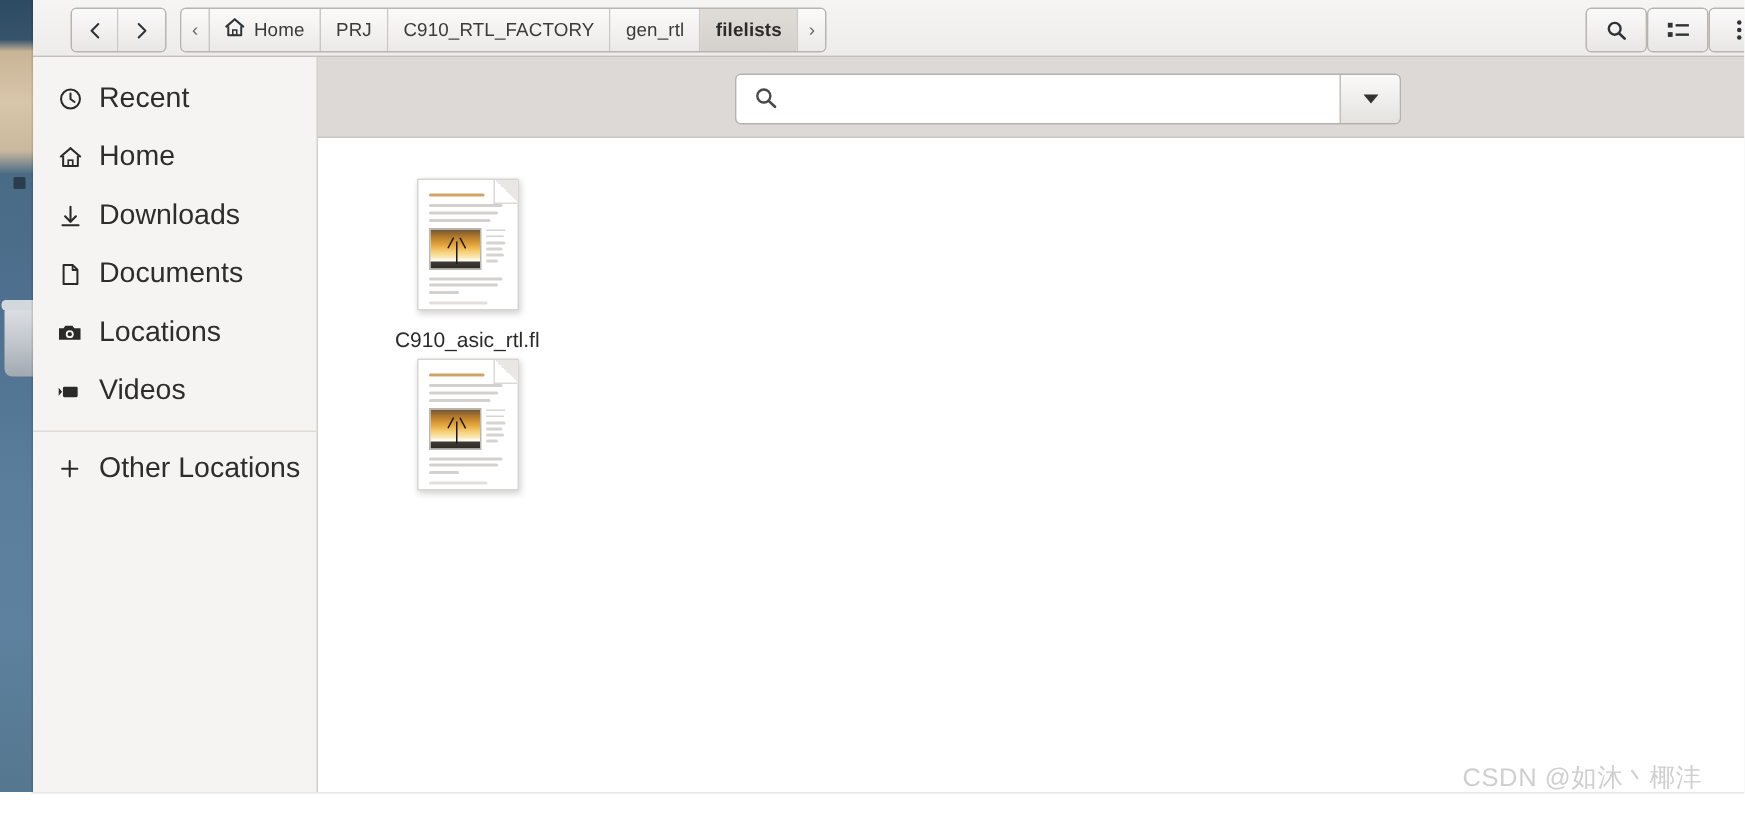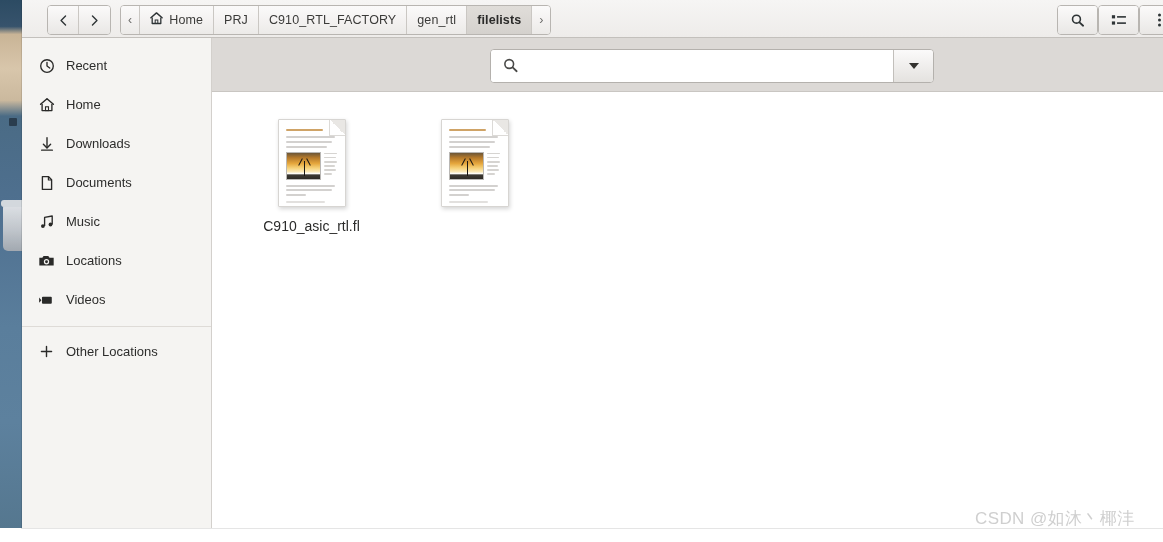--- a/index.html
+++ b/index.html
@@ -159,21 +159,21 @@
     box-sizing: border-box;
     padding-top: 8px;
     flex: 0 0 190px;
   }
   .side-item {
     display: flex;
     align-items: center;
     gap: 11px;
     height: 39px;
     padding-left: 16px;
-    font-size: 13px;
+    font-size: 19px;
     color: #2d2d2c;
     cursor: default;
     box-sizing: border-box;
   }
   .side-item .sicon {
     width: 17px;
     height: 17px;
     display: flex;
     align-items: center;
     justify-content: center;
@@ -251,20 +251,21 @@
   
   #filegrid {
     position: absolute;
     left: 0; top: 55px; right: 0; bottom: 0;
     padding: 22px 0 0 18px;
     display: flex;
     flex-wrap: wrap;
     align-content: flex-start;
     gap: 0;
     box-sizing: border-box;
+    flex-direction: column;
   }
   .file-cell {
     width: 163px;
     padding-top: 4px;
     display: flex;
     flex-direction: column;
     align-items: center;
     cursor: default;
   }
   .file-label {
@@ -502,30 +503,20 @@
         <div class="side-item">
           <span class="sicon">
             <svg width="16" height="16" viewBox="0 0 16 16" aria-hidden="true">
               <path d="M3.4 1.6 h6 l3.2 3.2 v9.6 h-9.2 z" fill="none" stroke="#2a2a29" stroke-width="1.35" stroke-linejoin="round"></path>
               <path d="M9.4 1.6 v3.4 h3.2" fill="none" stroke="#2a2a29" stroke-width="1.2" stroke-linejoin="round"></path>
             </svg>
           </span>
           <span>Documents</span>
         </div>
 
-        <div class="side-item">
-          <span class="sicon">
-            <svg width="16" height="16" viewBox="0 0 16 16" aria-hidden="true">
-              <path d="M5.6 12 V3.4 L13.2 2 v8.4" fill="none" stroke="#2a2a29" stroke-width="1.35" stroke-linejoin="round"></path>
-              <circle cx="3.9" cy="12.1" r="1.9" fill="#2a2a29"></circle>
-              <circle cx="11.5" cy="10.5" r="1.9" fill="#2a2a29"></circle>
-            </svg>
-          </span>
-          <span>Music</span>
-        </div>
 
         <div class="side-item">
           <span class="sicon">
             <svg width="17" height="16" viewBox="0 0 18 16" aria-hidden="true">
               <path d="M1.4 4.6 h3.2 l1.3-1.8 h5 l1.3 1.8 h4.4 v8.2 h-15.2 z" fill="#2a2a29"></path>
               <circle cx="9" cy="8.8" r="2.8" fill="#f5f4f2"></circle>
               <circle cx="9" cy="8.8" r="1.5" fill="#2a2a29"></circle>
             </svg>
           </span>
           <span>Locations</span>

